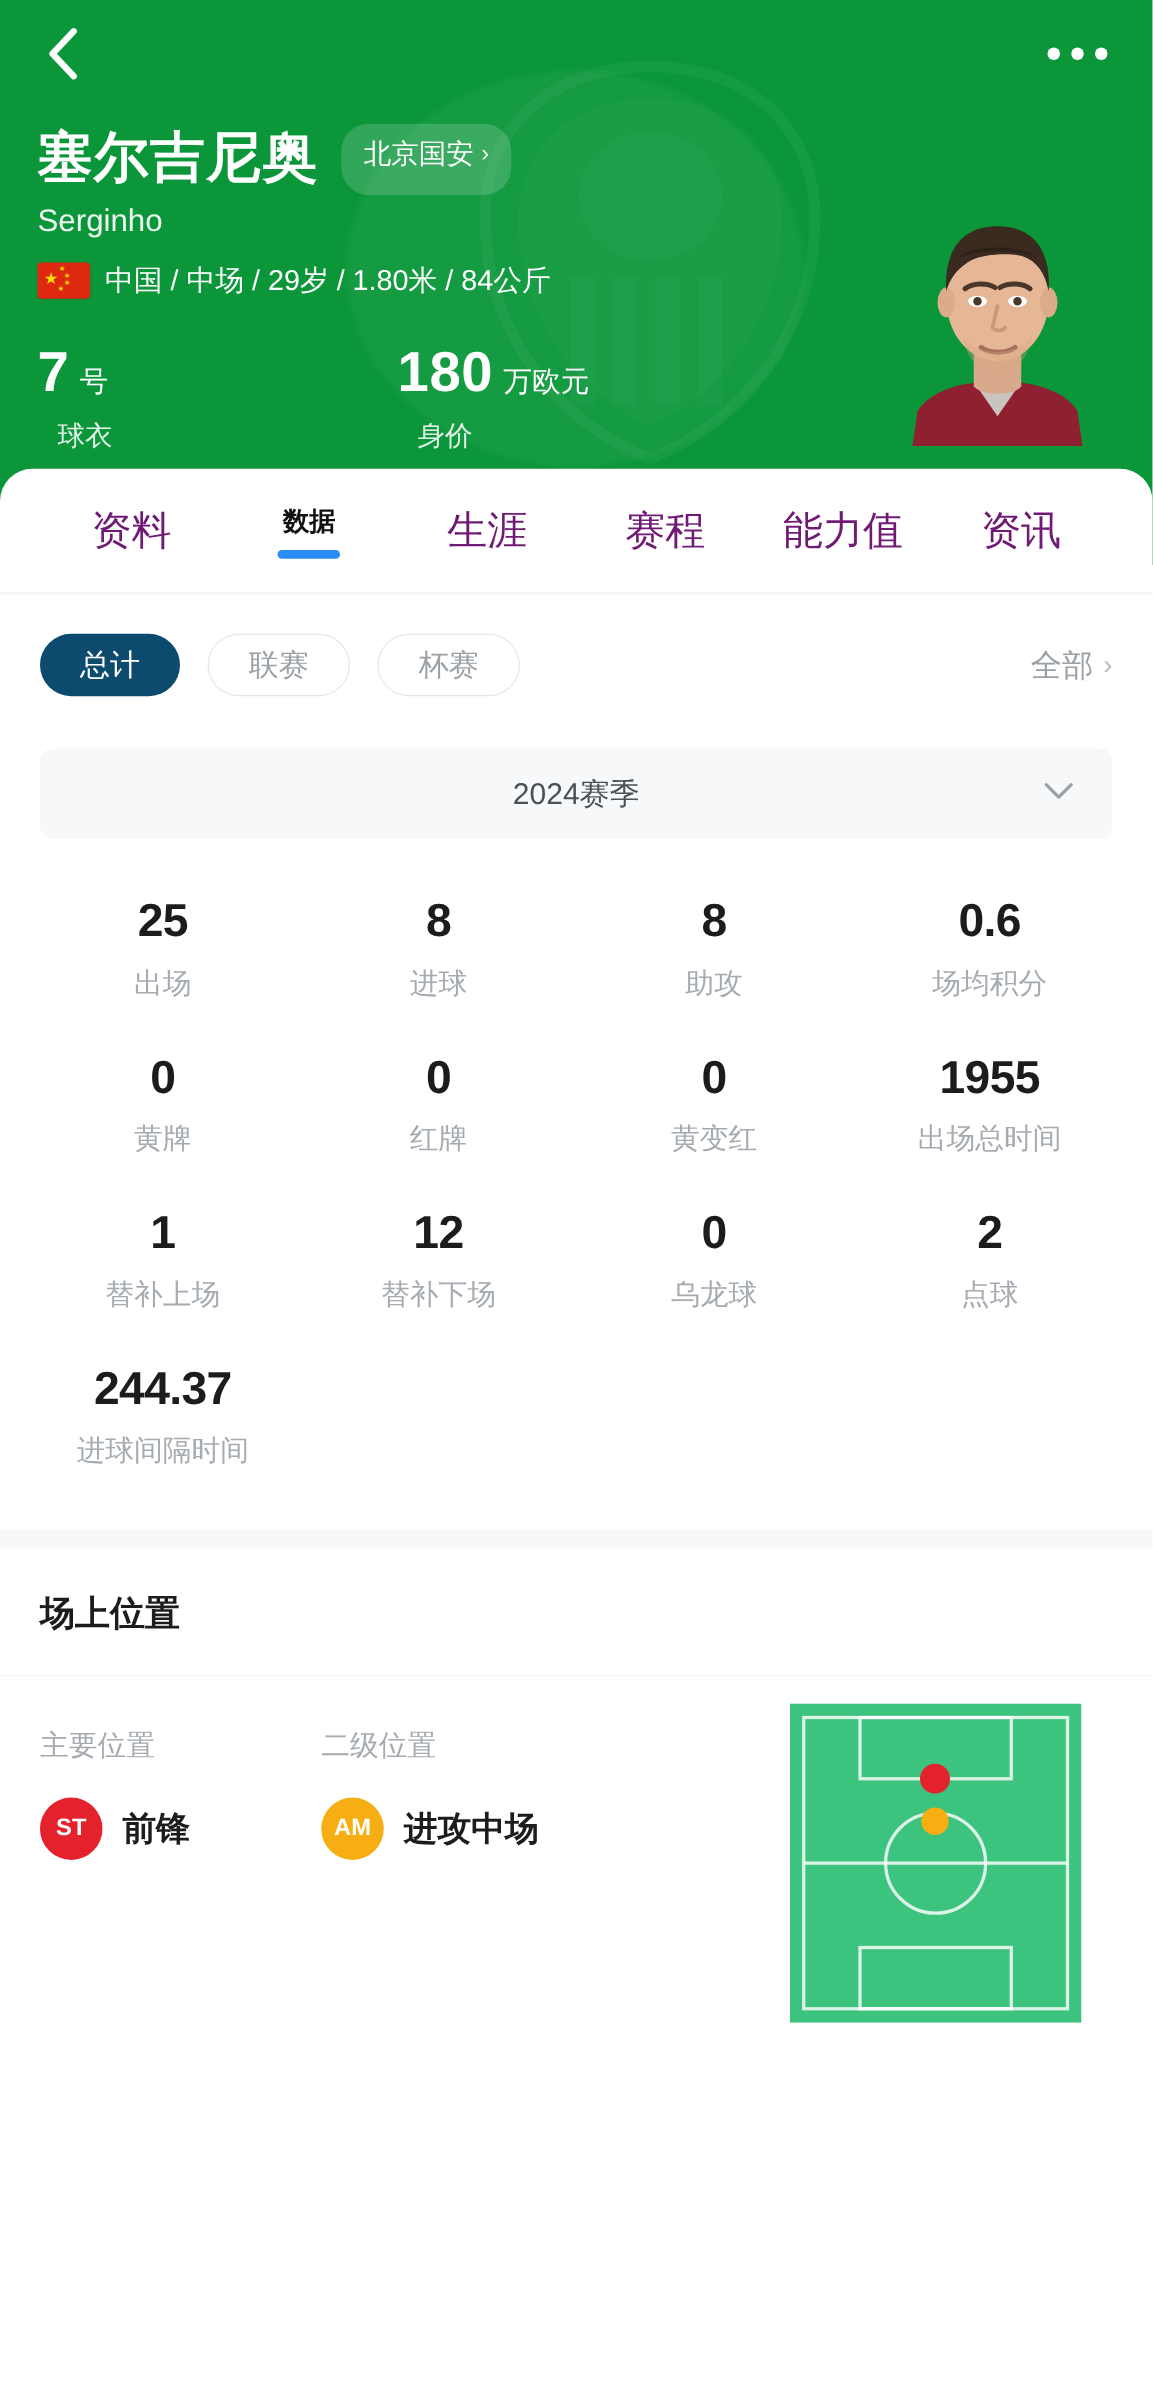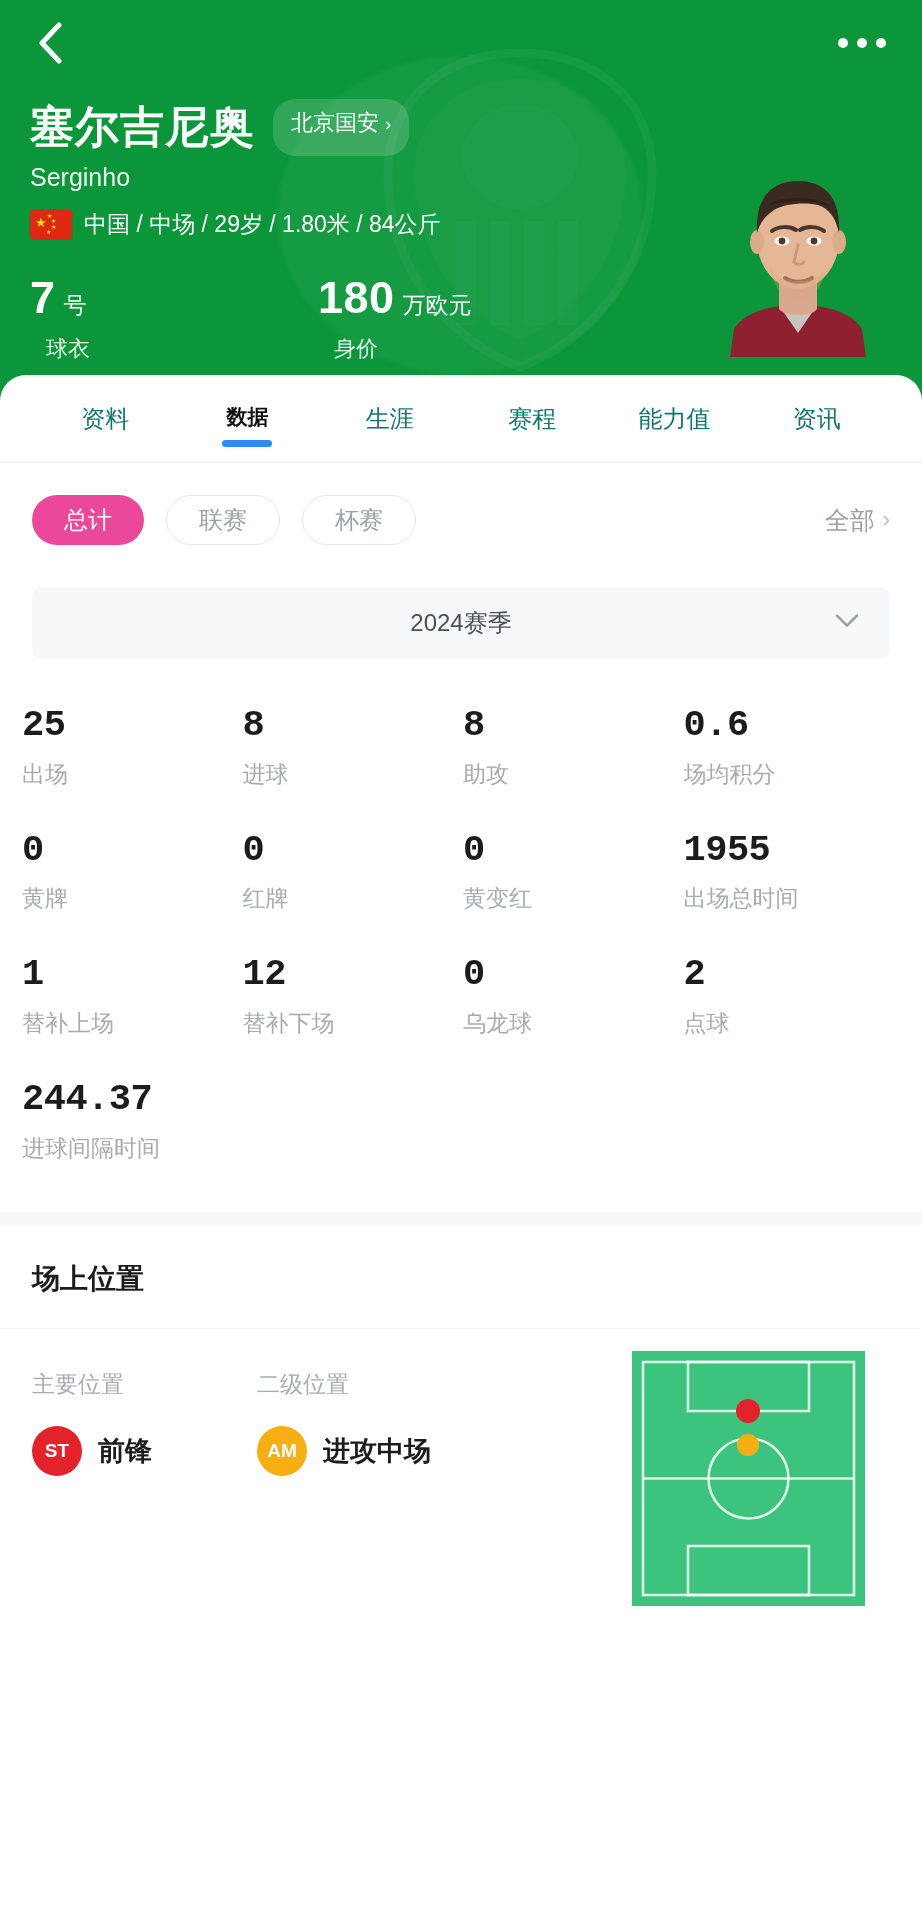--- a/index.html
+++ b/index.html
@@ -95,22 +95,22 @@
     z-index:5;
   }
   .tabs{
     display:flex; align-items:flex-start;
     padding:28px 34px 0 34px;
     position:relative;
   }
   .tab{
     flex:1;
     text-align:center;
-    font-size:24px;
-    color:#0f766e;
+    font-size:32px;
+    color:#701a75;
     padding-bottom:16px;
     position:relative;
   }
   .tab.active{ font-weight:bold; font-size:21px; color:#111; }
   .tab.active:after{
     content:""; position:absolute;
     left:50%; transform:translateX(-50%);
     bottom:0; width:50px; height:7px; border-radius:4px; background:#2a8cf5;
   }
   .tabs-divider{ height:1px; background:#eceef0; margin-top:11px; }
@@ -121,21 +121,21 @@
   }
   .pill{
     border-radius:25px;
     padding:0 32px;
     height:50px;
     display:flex; align-items:center; justify-content:center;
     font-size:24px;
     margin-right:22px;
     white-space:nowrap;
   }
-  .pill.on{ background:#ec4899; color:#fff;text-align:center; }
+  .pill.on{ background:#0c4a6e; color:#fff;text-align:center; }
   .pill.off{ border:1px solid #e4e6e9; color:#9aa0a6; background:#fff; }
   .all-link{
     margin-left:auto;
     display:flex; align-items:center; gap:8px;
     color:#9aa0a6; font-size:25px;
   }
   .all-link .chev{ font-size:22px; color:#b6bbc0; }
 
   .season{
     margin:42px 32px 0 32px;
@@ -153,23 +153,22 @@
     transform:translateY(-55%);
     color:#9aa0a6; font-size:22px;
   }
 
   .stats{
     padding:22px 20px 0 20px;
     display:flex; flex-wrap:wrap;
   }
   .stat{
     width:25%;
-    text-align:left;
+    text-align:center;
     padding:24px 2px 16px 2px;
-    font-family:Liberation Mono, monospace;
   }
   .stat .num{
     font-size:37px; font-weight:bold; color:#1c1c1e;
     letter-spacing:-.5px; line-height:1.1;
   }
   .stat .lab{
     margin-top:13px;
     font-size:23px; color:#a6abb2;
   }
 

